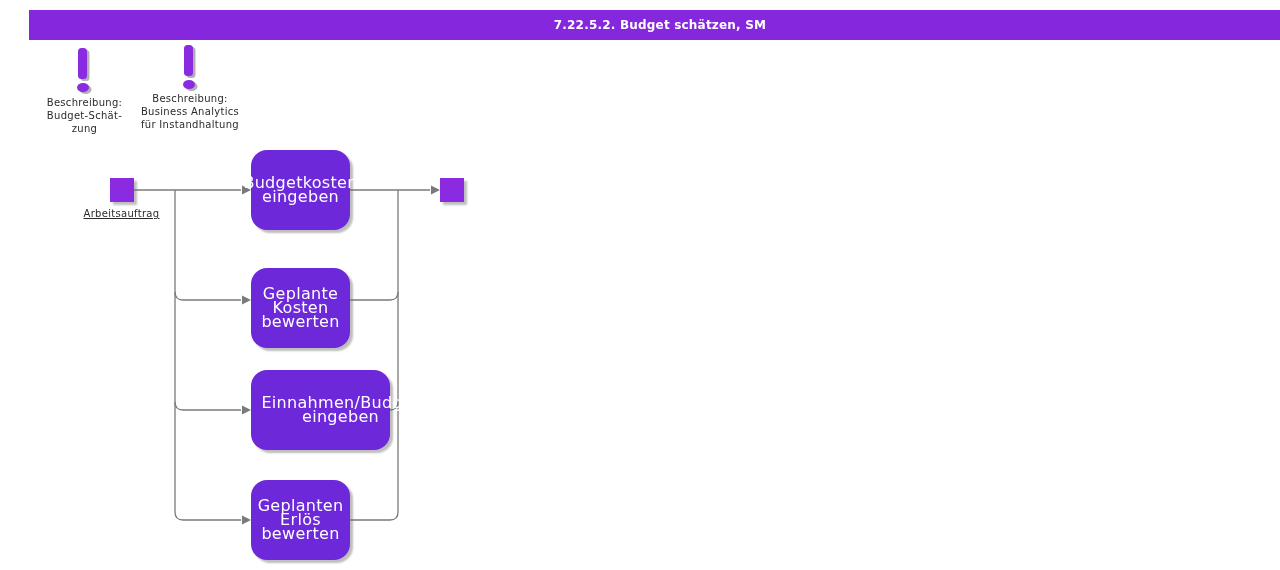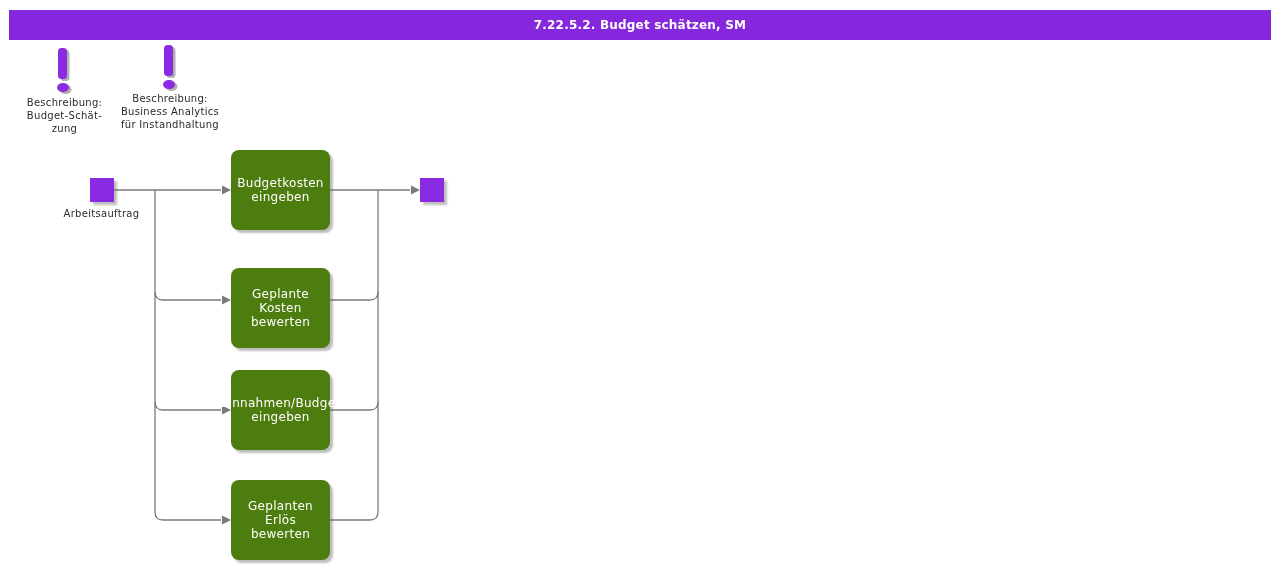--- a/index.html
+++ b/index.html
@@ -8,20 +8,21 @@
     width: 1280px;
     height: 570px;
     background: #ffffff;
     overflow: hidden;
     font-family: "DejaVu Sans", "Liberation Sans", sans-serif;
   }
   .stage {
     position: relative;
     width: 1024px;
     height: 570px;
+    margin-left: 20px;
   }
   .title-bar {
     position: absolute;
     left: 9px;
     top: 10px;
     width: 1262px;
     height: 30px;
     background: #8527dd;
     color: #ffffff;
     font-size: 12px;
@@ -51,43 +52,43 @@
   .note-label-2 { left: 106px; top: 92px; width: 128px; }
   .event-square {
     position: absolute;
     width: 24px;
     height: 24px;
     background: #8a2be2;
     box-shadow: 3px 3px 2px rgba(110,110,110,0.45);
   }
   .event-start { left: 90px;  top: 178px; }
   .event-end   { left: 420px; top: 178px; }
-  .event-label-start { left: 40px;  top: 207px; width: 123px; }
+  .event-label-start { left: 40px;  top: 207px; width: 123px; text-decoration: underline; }
   .event-label-end   { left: 370px; top: 210px; width: 124px; }
   .task-box {
     position: absolute;
     left: 231px;
     width: 99px;
     height: 80px;
-    background: #4d7c0f;
-    border-radius: 8px;
+    background: #6d28d9;
+    border-radius: 16px;
     box-shadow: 3px 3px 2px rgba(110,110,110,0.45);
     color: #ffffff;
-    font-size: 12px;
+    font-size: 16px;
     line-height: 14px;
     letter-spacing: 0.3px;
     display: flex;
     align-items: center;
     justify-content: center;
     text-align: center;
     white-space: pre-line;
   }
   .task-1 { top: 150px; }
   .task-2 { top: 268px; }
-  .task-3 { top: 370px; }
+  .task-3 { top: 370px; padding-left: 40px; }
   .task-4 { top: 480px; }
   .connector-layer {
     position: absolute;
     left: 0;
     top: 0;
     width: 1280px;
     height: 570px;
     pointer-events: none;
   }
 </style>

